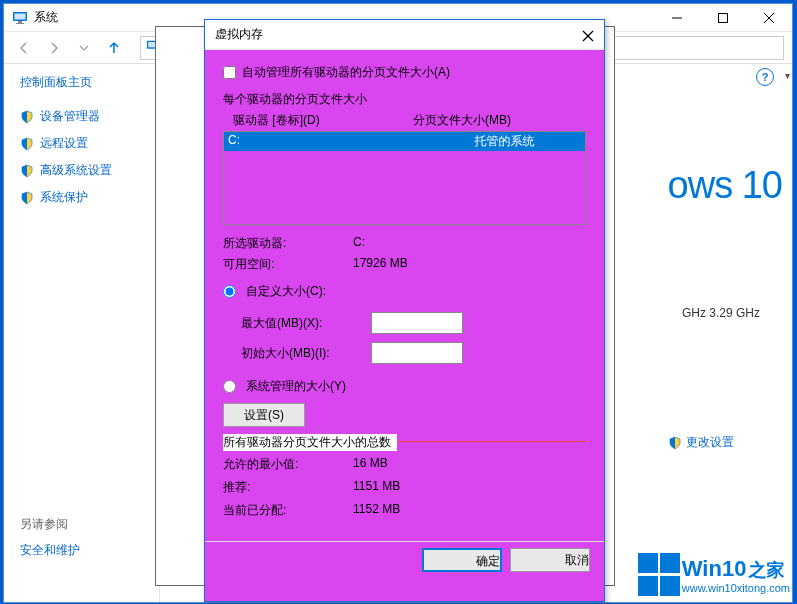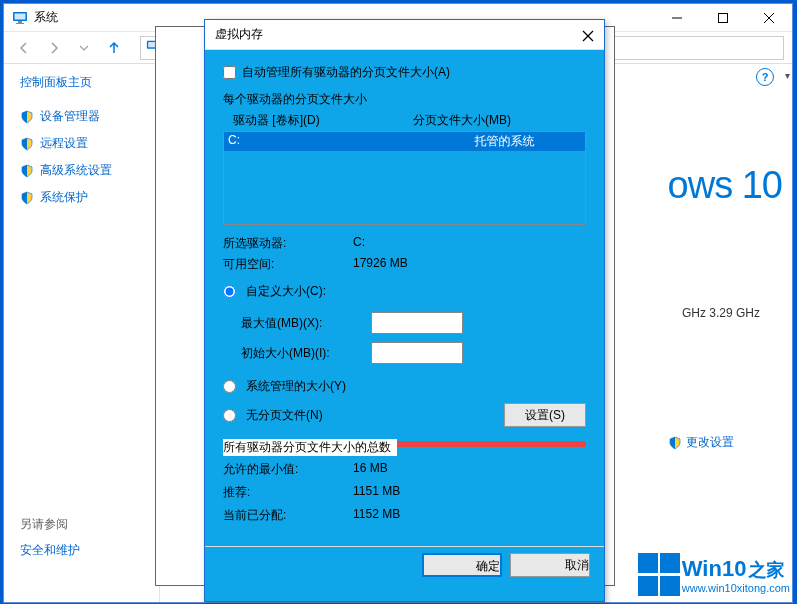--- a/index.html
+++ b/index.html
@@ -38,21 +38,21 @@
   .help-icon { position: absolute; right: 18px; top: 64px; width: 18px; height: 18px; border-radius: 50%; border: 1.5px solid #0078d7; color: #0078d7; display: flex; align-items: center; justify-content: center; font-size: 11px; font-weight: bold; }
   .chevron-icon { position: absolute; right: 2px; top: 66px; color: #555; font-size: 10px; }
   
   
   .props-window { position: absolute; left: 155px; top: 26px; width: 460px; height: 560px; background: #fff; border: 1px solid #666; }
   .props-tabs { display: flex; gap: 2px; padding: 6px 6px 0 55px; font-size: 12px; }
   .props-tab { padding: 3px 10px; border: 1px solid #ccc; border-bottom: none; background: #fff; }
   .quick-label { padding: 4px 6px; margin-left: 20px; margin-top: 70px; font-size: 12px; }
   
   
-  .vm-dialog { position: absolute; left: 204px; top: 19px; width: 401px; height: 583px; background: #0ea5e9; border: 1px solid #1a6dd0; box-shadow: 2px 2px 6px rgba(0,0,0,0.25); }
+  .vm-dialog { position: absolute; left: 204px; top: 19px; width: 401px; height: 583px; background: #d946ef; border: 1px solid #1a6dd0; box-shadow: 2px 2px 6px rgba(0,0,0,0.25); }
   .vm-titlebar { height: 30px; background: #fff; display: flex; align-items: center; padding: 0 10px; border-bottom: 1px solid #e0e0e0; }
   .vm-title { font-size: 12px; }
   .vm-close { position: absolute; right: 6px; top: 6px; width: 20px; height: 20px; display: flex; align-items: center; justify-content: center; }
   .vm-body { padding: 14px 18px; }
   
   .chk-row { display: flex; align-items: center; gap: 6px; margin-bottom: 10px; }
   .chk-row input { width: 13px; height: 13px; }
   
   .vm-label { font-size: 12px; margin-bottom: 4px; }
   
@@ -68,21 +68,21 @@
   .info-row .lbl { width: 130px; }
   
   .radio-row { display: flex; align-items: center; gap: 8px; margin-top: 10px; font-size: 12px; }
   .radio-row input { margin-right: 2px; }
   
   .size-row { display: flex; align-items: center; margin-top: 8px; padding-left: 18px; }
   .size-row .lbl { width: 130px; font-size: 12px; }
   .size-row input { width: 92px; height: 22px; border: 1px solid #888; padding: 0 4px; }
   .btn { min-width: 82px; height: 24px; border: 1px solid #999; background: #e8e8e8; font-size: 12px; text-align: center; line-height: 22px; }
   
-  .group-divider { border-top: 6px solid #ef4444; margin-top: 14px; position: relative; }
+  .group-divider { border-top: 1px solid #ef4444; margin-top: 14px; position: relative; }
   .group-title { position: absolute; top: -8px; left: 0; background: #fff; padding-right: 6px; font-size: 12px; }
   
   .totals { margin-top: 14px; }
   .totals .info-row { margin-top: 6px; }
   
   .dlg-buttons { display: flex; gap: 8px; justify-content: flex-end; padding: 6px 14px 0 0; border-top: 1px solid #ddd; margin-top: 8px; }
   .dlg-buttons .btn { min-width: 80px; text-align: right; }
   .dlg-buttons .btn.primary { border: 2px solid #0078d7; }
   
   
@@ -266,24 +266,20 @@
     </div>
     <div class="size-row">
       <span class="lbl">初始大小(MB)(I):</span>
       <input type="text" style="">
     </div>
     <div class="radio-row" style="margin-top:14px">
       <input type="radio" name="pg" style="">
       <span>系统管理的大小(Y)</span>
     </div>
     <div style="display:flex;align-items:center;margin-top:8px">
-      <div class="radio-row" style="margin-top:0;flex:1">
-        <input type="radio" name="pg" style="">
-        <span>无分页文件(N)</span>
-      </div>
       <div class="btn">设置(S)</div>
     </div>
     <div class="group-divider">
       <span class="group-title">所有驱动器分页文件大小的总数</span>
     </div>
     <div class="totals">
       <div class="info-row">
         <span class="lbl">允许的最小值:</span>
         <span>16 MB</span>
       </div>

